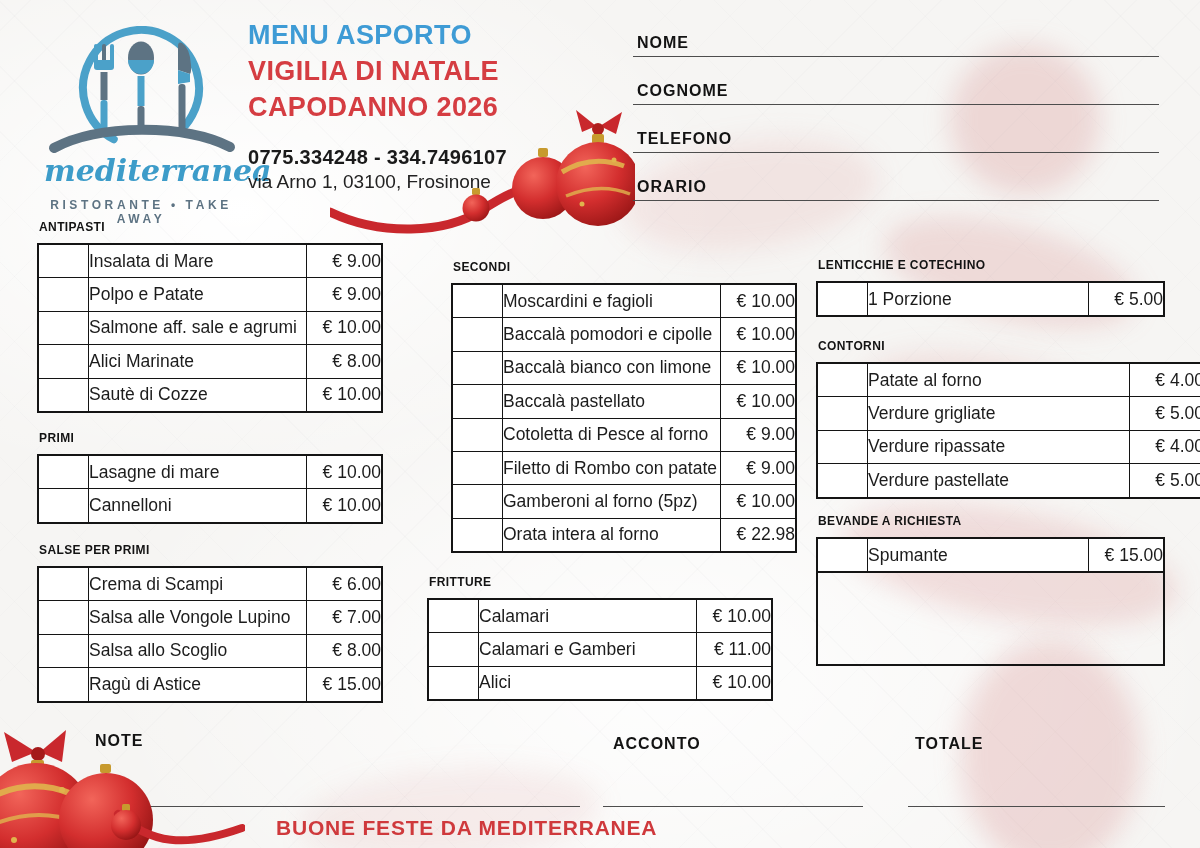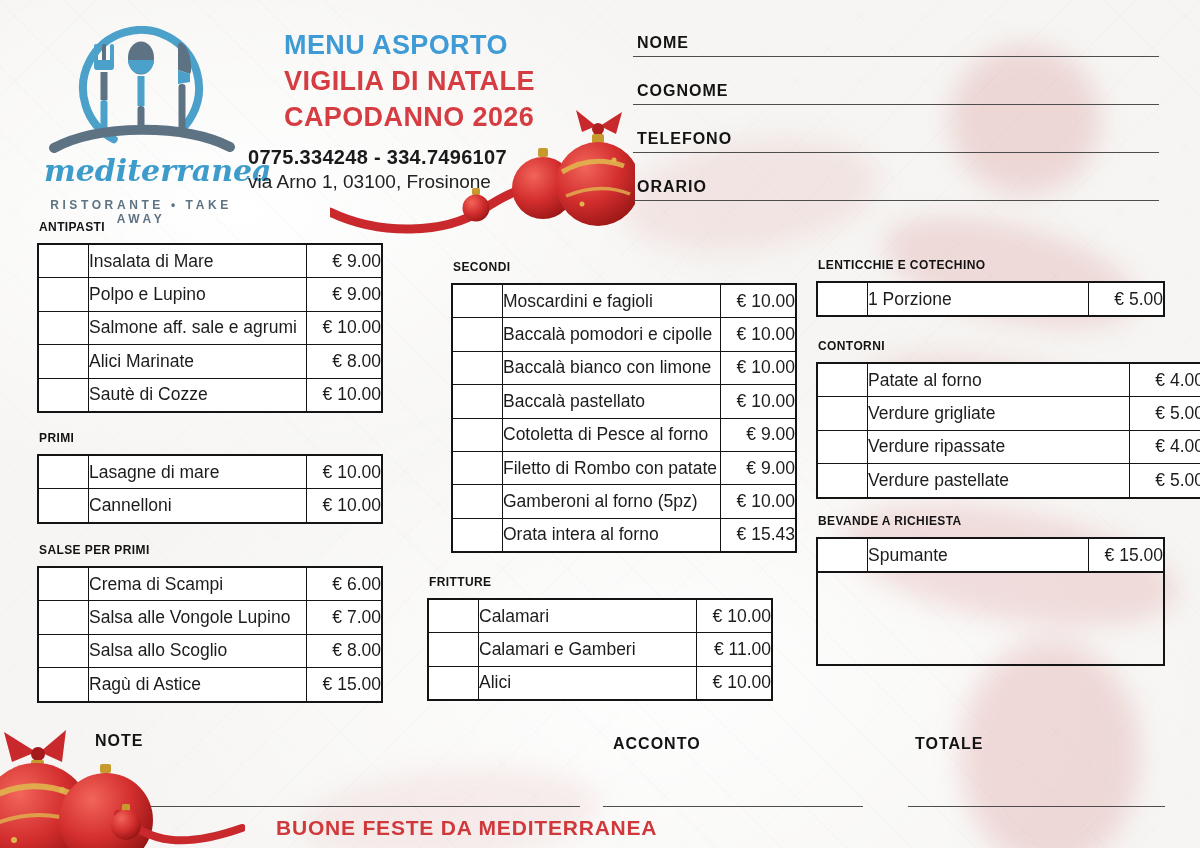--- a/index.html
+++ b/index.html
@@ -12,21 +12,21 @@
           radial-gradient(ellipse 700px 400px at 20% 25%, #ffffff 0%, rgba(255,255,255,0) 70%),
           radial-gradient(ellipse 800px 500px at 55% 80%, rgba(255,255,255,.9) 0%, rgba(255,255,255,0) 70%);
   }
   
   .blob{position:absolute;border-radius:50%;filter:blur(13px);pointer-events:none;}
   
   .logo-wrap{position:absolute;left:44px;top:26px;width:194px;text-align:center;}
   .logo-script{font-family:"DejaVu Serif",serif;font-style:italic;font-weight:bold;
                font-size:30px;color:#3d9cc9;letter-spacing:0px;line-height:30px;margin-top:-4px;}
   .logo-tag{font-size:12px;font-weight:bold;color:#5d7383;letter-spacing:3.6px;margin-top:12px;}
-  .title-block{position:absolute;left:248px;top:27px;margin-left:36px;}
+  .title-block{position:absolute;left:248px;top:17px;}
   .t-line{font-weight:800;font-size:27px;line-height:36px;letter-spacing:.4px;}
   .t-blue{color:#3e9bd5;}
   .t-red{color:#d53d42;}
   .phone{position:absolute;left:248px;top:146px;font-weight:800;font-size:20px;color:#1a1a1a;letter-spacing:.3px;}
   .address{position:absolute;left:248px;top:171px;font-size:19px;color:#222;}
   
   .field{position:absolute;left:633px;width:526px;height:22px;border-bottom:1.6px solid #4d4d4d;}
   .field .lbl{font-size:16px;font-weight:800;letter-spacing:1px;color:#131313;padding-left:4px;}
   
   .sec{position:absolute;width:346px;}
@@ -141,21 +141,21 @@
     <div class="sec-title">ANTIPASTI</div>
     <table class="menu">
         <tbody>
       <tr>
             <td class="qty"></td>
             <td class="nm">Insalata di Mare</td>
             <td class="pr">€ 9.00</td>
           </tr>
       <tr>
             <td class="qty"></td>
-            <td class="nm">Polpo e Lupino</td>
+            <td class="nm">Polpo e Patate</td>
             <td class="pr">€ 9.00</td>
           </tr>
       <tr>
             <td class="qty"></td>
             <td class="nm">Salmone aff. sale e agrumi</td>
             <td class="pr">€ 10.00</td>
           </tr>
       <tr>
             <td class="qty"></td>
             <td class="nm">Alici Marinate</td>
@@ -251,21 +251,21 @@
             <td class="pr">€ 9.00</td>
           </tr>
       <tr>
             <td class="qty"></td>
             <td class="nm">Gamberoni al forno (5pz)</td>
             <td class="pr">€ 10.00</td>
           </tr>
       <tr>
             <td class="qty"></td>
             <td class="nm">Orata intera al forno</td>
-            <td class="pr">€ 15.43</td>
+            <td class="pr">€ 22.98</td>
           </tr>
     </tbody>
       </table>
   </div>
 
   <div class="sec" style="left:427px;top:571px;">
     <div class="sec-title">FRITTURE</div>
     <table class="menu">
         <tbody>
       <tr>

